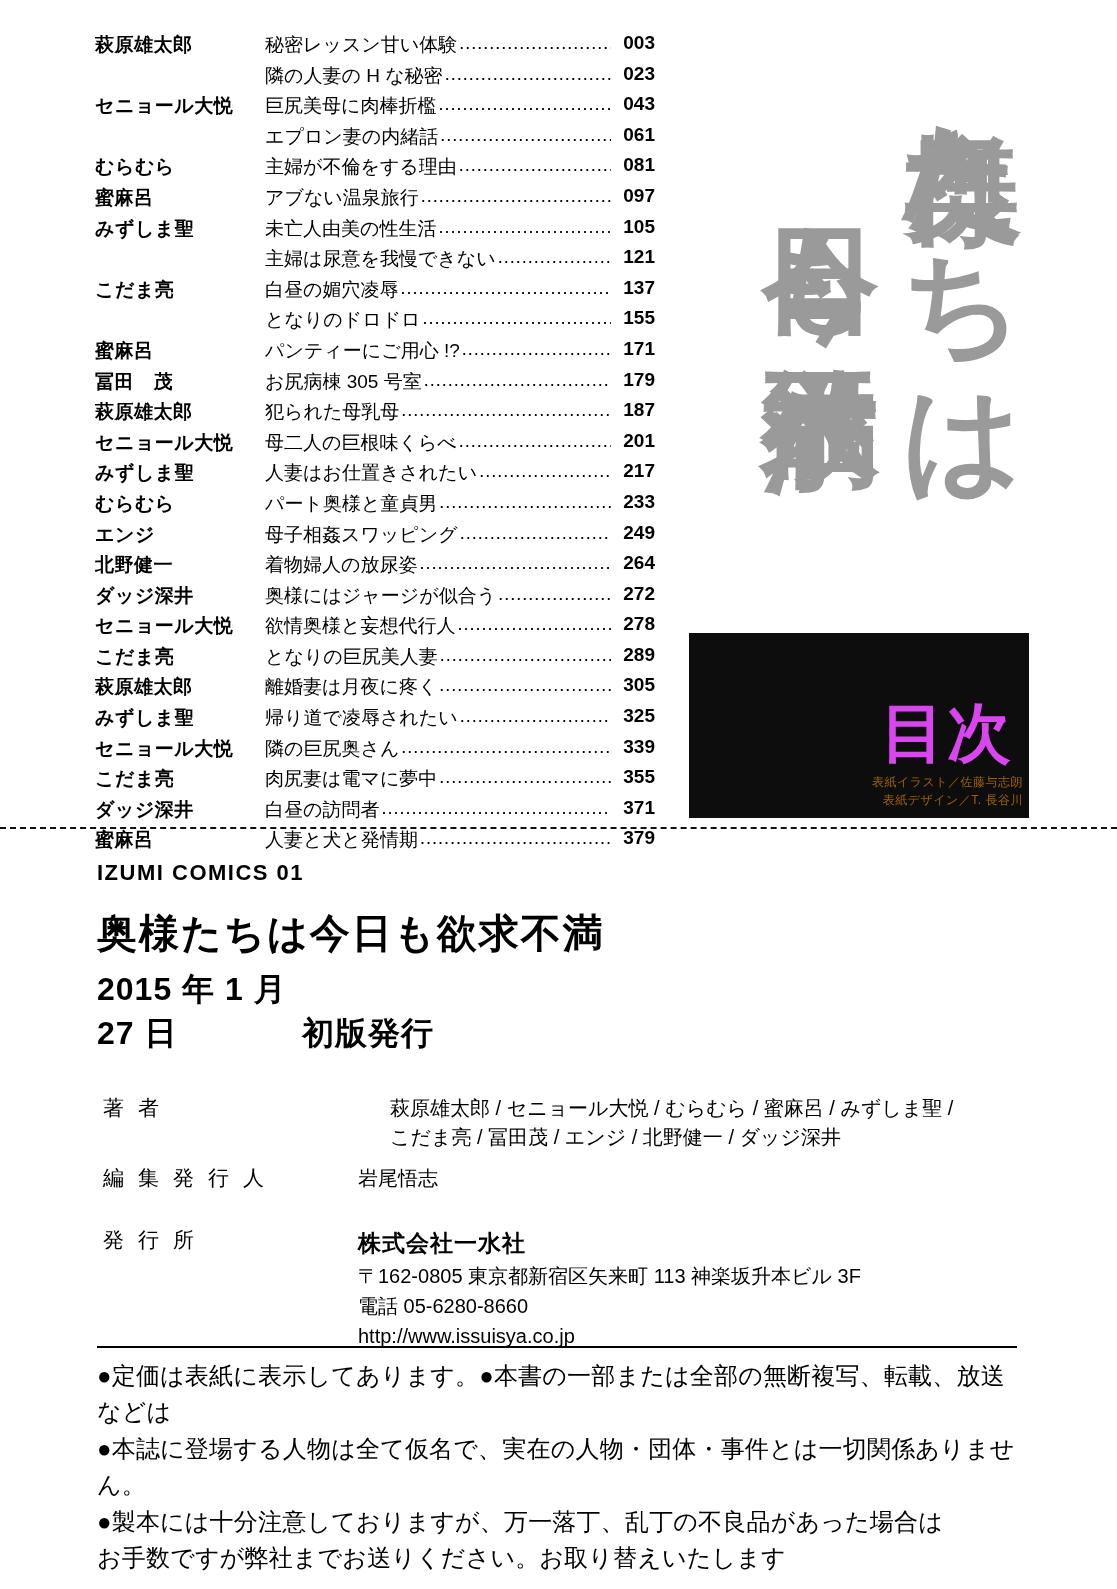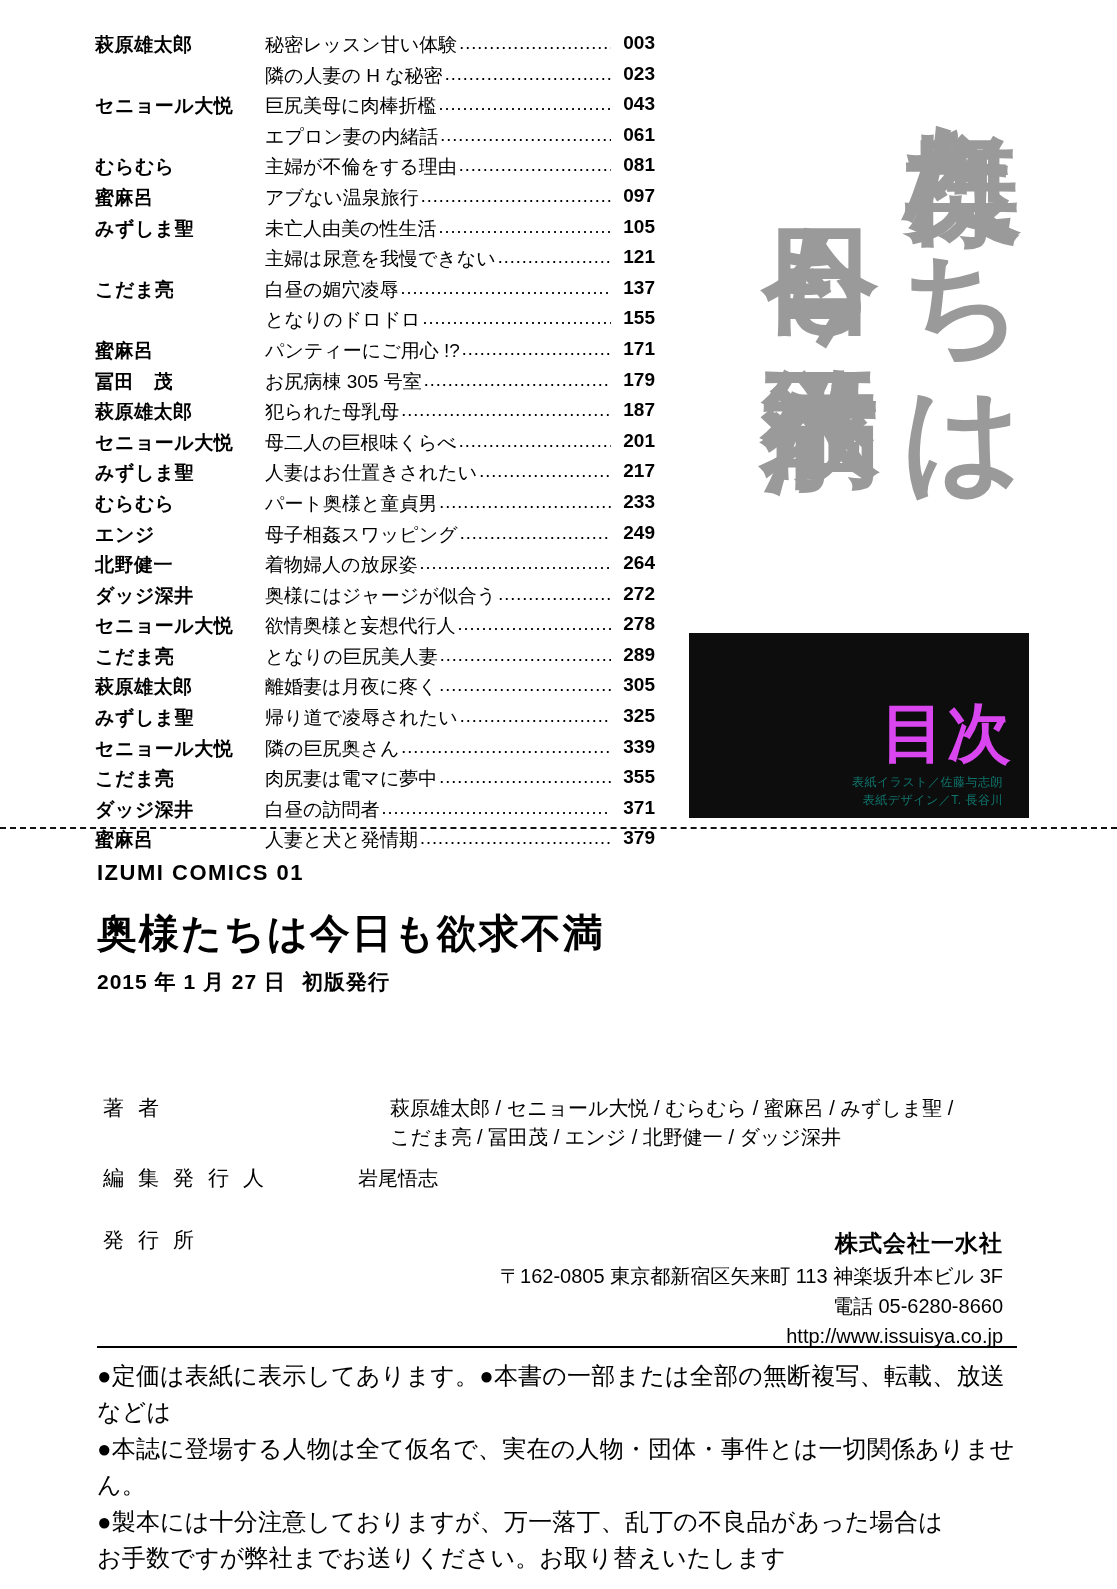--- a/index.html
+++ b/index.html
@@ -117,23 +117,23 @@
     top: 68px;
     font-family: "DejaVu Serif", serif;
     font-weight: bold;
     font-size: 64px;
     letter-spacing: 2px;
     color: #d946ef;
     line-height: 1;
   }
   .credit-line {
     position: absolute;
-    right: 26px;
+    right: 6px;
     font-size: 12px;
-    color: #0f766e;
+    color: #a16207;
     letter-spacing: 0.5px;
     white-space: nowrap;
   }
   #credit-1 { top: 141px; }
   #credit-2 { top: 159px; }
 
   
   #divider {
     position: absolute;
     left: 0;
@@ -164,21 +164,21 @@
     top: 60px;
     font-family: "DejaVu Serif", serif;
     font-size: 40px;
     font-weight: bold;
     letter-spacing: 2px;
   }
   #pubdate-row {
     position: absolute;
     left: 97px;
     top: 122px;
-    font-size: 21px;
+    font-size: 32px;
     font-weight: bold;
     letter-spacing: 1px;
   }
   #pubdate-row .date { display: inline-block; width: 205px; }
   #pubdate-row .edition { display: inline-block; font-weight: bold; }
 
   .meta-row {
     position: absolute;
     left: 103px;
     width: 900px;
@@ -191,21 +191,21 @@
     letter-spacing: 14px;
   }
   .meta-value {
     flex: 1 1 auto;
     font-size: 20px;
     line-height: 1.45;
   }
   #row-authors { top: 248px; gap: 32px; }
   #row-editor  { top: 318px; }
   #row-pub     { top: 380px; }
-  #row-pub .meta-value { font-size: 20px; line-height: 1.5; text-align: right; }
+  #row-pub .meta-value { font-size: 20px; line-height: 1.5; }
   #row-pub .pub-name { font-size: 23px; font-weight: bold; letter-spacing: 1px; }
 
   #notice-rule {
     position: absolute;
     left: 97px;
     top: 500px;
     width: 920px;
     border-top: 2px solid #000;
     height: 0;
   }

